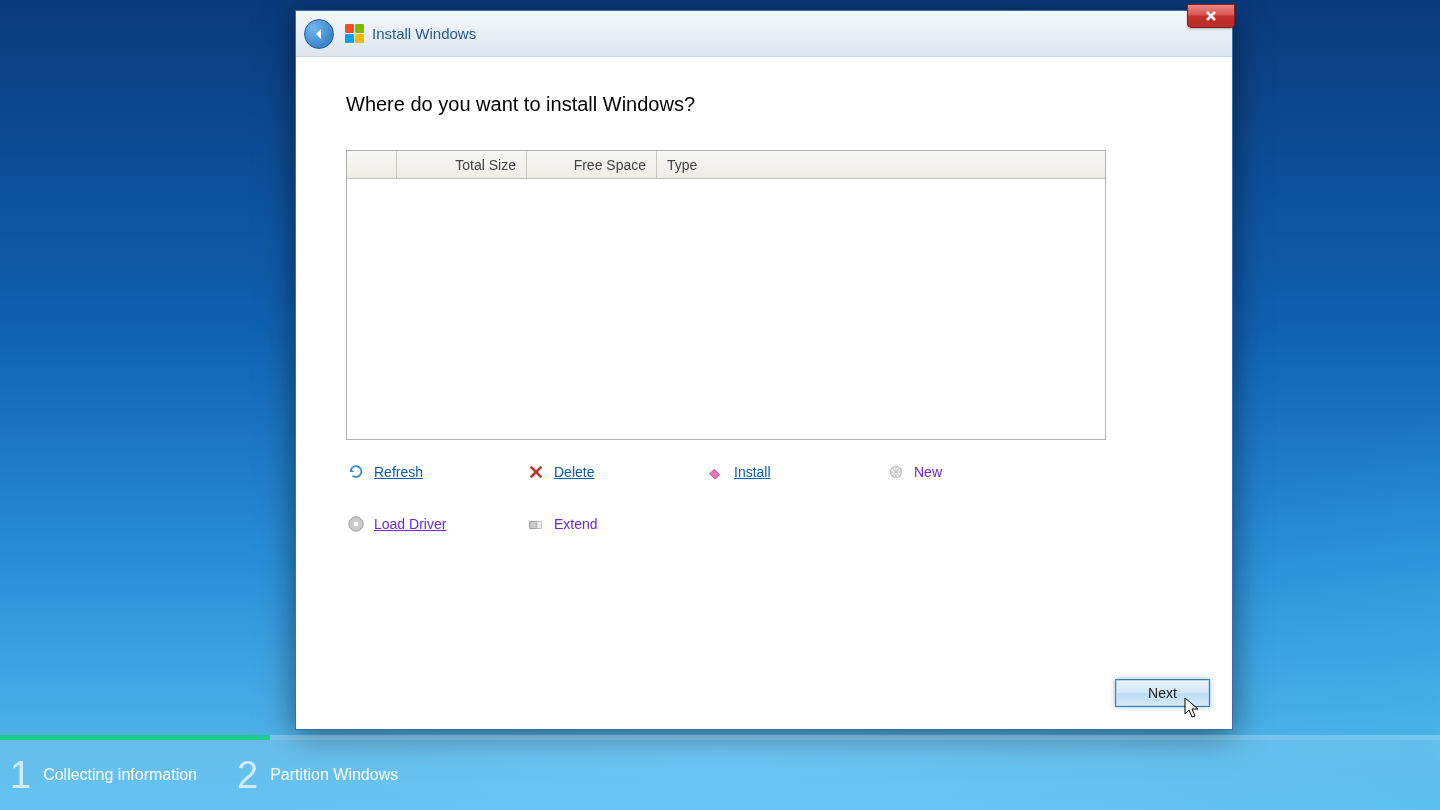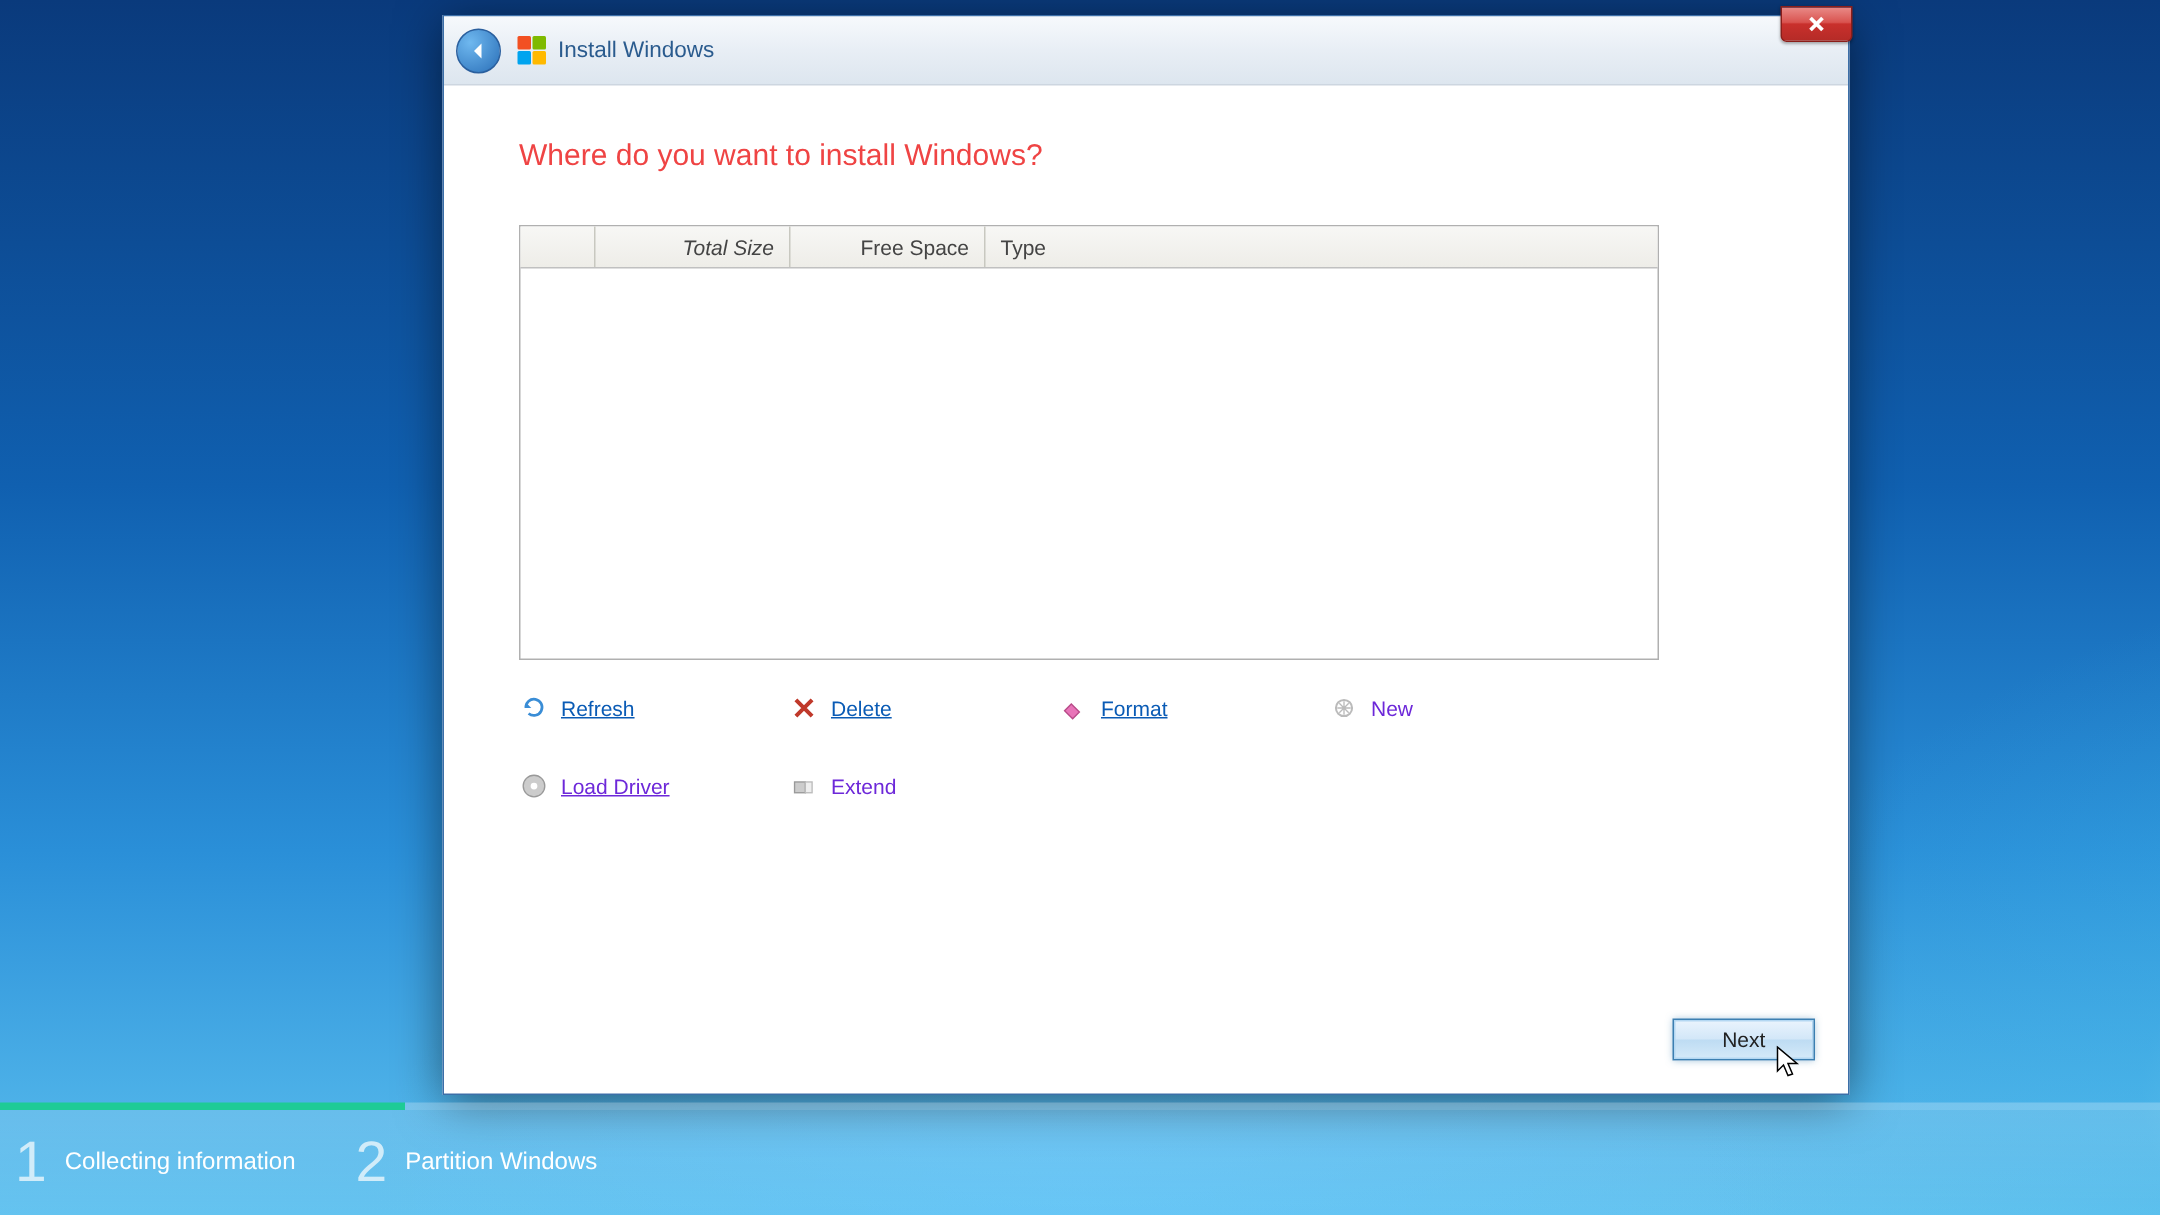--- a/index.html
+++ b/index.html
@@ -109,21 +109,21 @@
   justify-content: center;
   cursor: pointer;
   box-shadow: 0 1px 2px rgba(0,0,0,0.3);
 }
 .close-btn svg { width: 12px; height: 12px; stroke: #fff; stroke-width: 2.5; }
 
 .content {
   padding: 36px 50px 20px 50px;
 }
 .heading {
-  color: #ef4444;
+  color: #000000;
   font-size: 20px;
   font-weight: 400;
   margin-bottom: 34px;
 }
 .disk-table {
   border: 1px solid #b0b0b0;
   width: 760px;
   height: 290px;
   background: #fff;
 }
@@ -136,21 +136,21 @@
 .disk-header > div {
   border-right: 1px solid #c8c8c0;
   display: flex;
   align-items: center;
   padding: 0 10px;
   font-size: 14px;
   color: #444;
 }
 .col-icon { width: 50px; }
 .col-name { flex: 1; }
-.col-size { width: 130px; justify-content: flex-end; font-style: italic; }
+.col-size { width: 130px; justify-content: flex-end; }
 .col-free { width: 130px; justify-content: flex-end; }
 .col-type { width: 130px; border-right: none !important; }
 .disk-row {
   display: flex;
   height: 38px;
   align-items: center;
   background: linear-gradient(180deg, #e8f5fe 0%, #cde9fb 50%, #b5ddf7 100%);
   border: 1px solid #7ec0ee;
   margin: 2px;
   border-radius: 2px;
@@ -271,21 +271,21 @@
               </svg>
           </span>
           <span class="lbl">Delete</span>
         </div>
         <div class="action-link">
           <span class="ico">
             <svg viewBox="0 0 20 20" width="18" height="18">
                 <path d="M3 12 L8 7 L14 13 L9 18 Z" fill="#e874b8" stroke="#b84a88"></path>
               </svg>
           </span>
-          <span class="lbl">Format</span>
+          <span class="lbl">Install</span>
         </div>
         <div class="action-link disabled">
           <span class="ico">
             <svg viewBox="0 0 20 20" width="18" height="18">
                 <circle cx="10" cy="10" r="6" fill="none" stroke="#bbb" stroke-width="1.5"></circle>
                 <path d="M10 5 L10 15 M5 10 L15 10 M6.5 6.5 L13.5 13.5 M13.5 6.5 L6.5 13.5" stroke="#bbb" stroke-width="1"></path>
               </svg>
           </span>
           <span class="lbl">New</span>
         </div>

